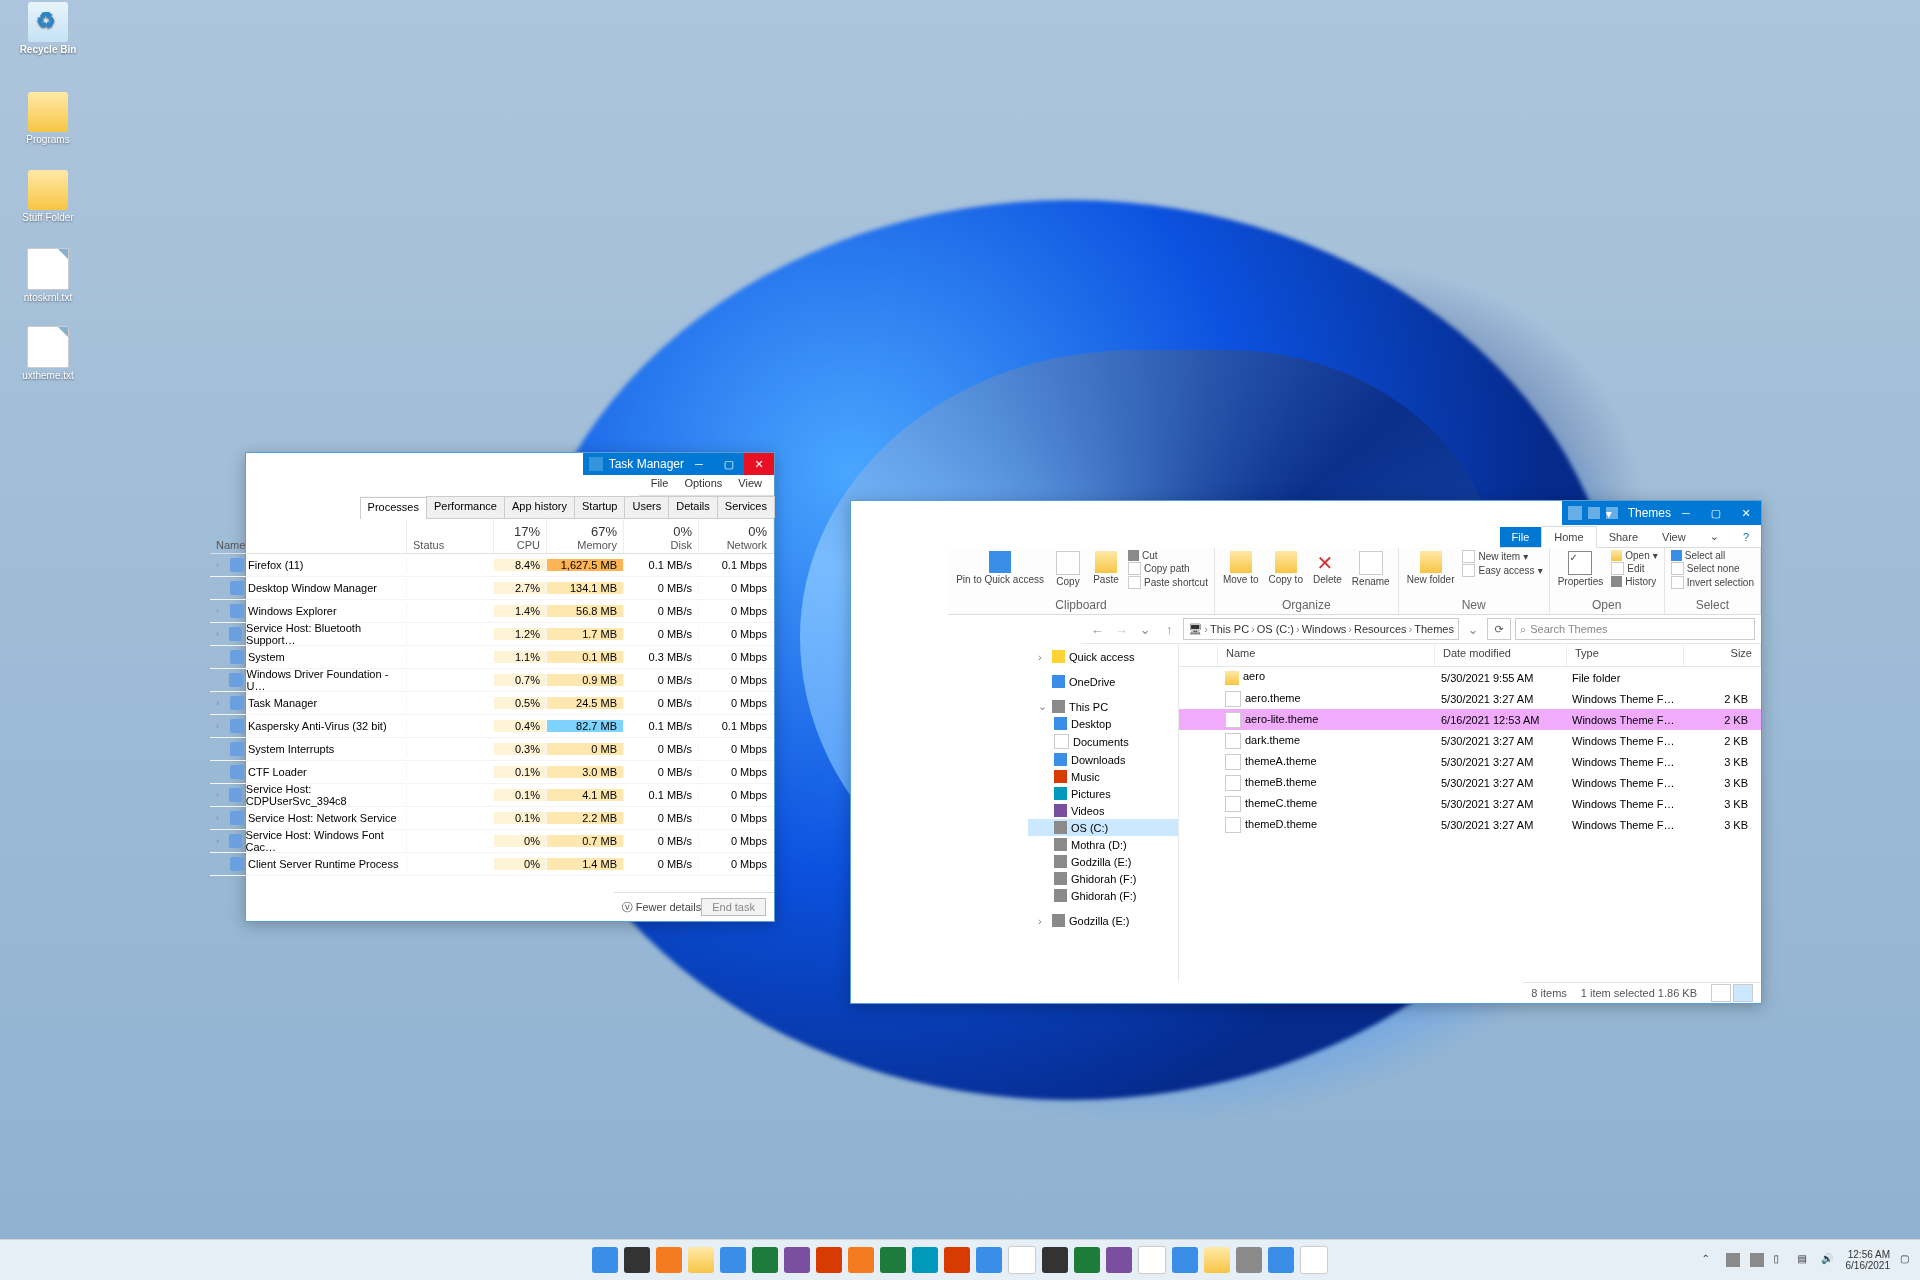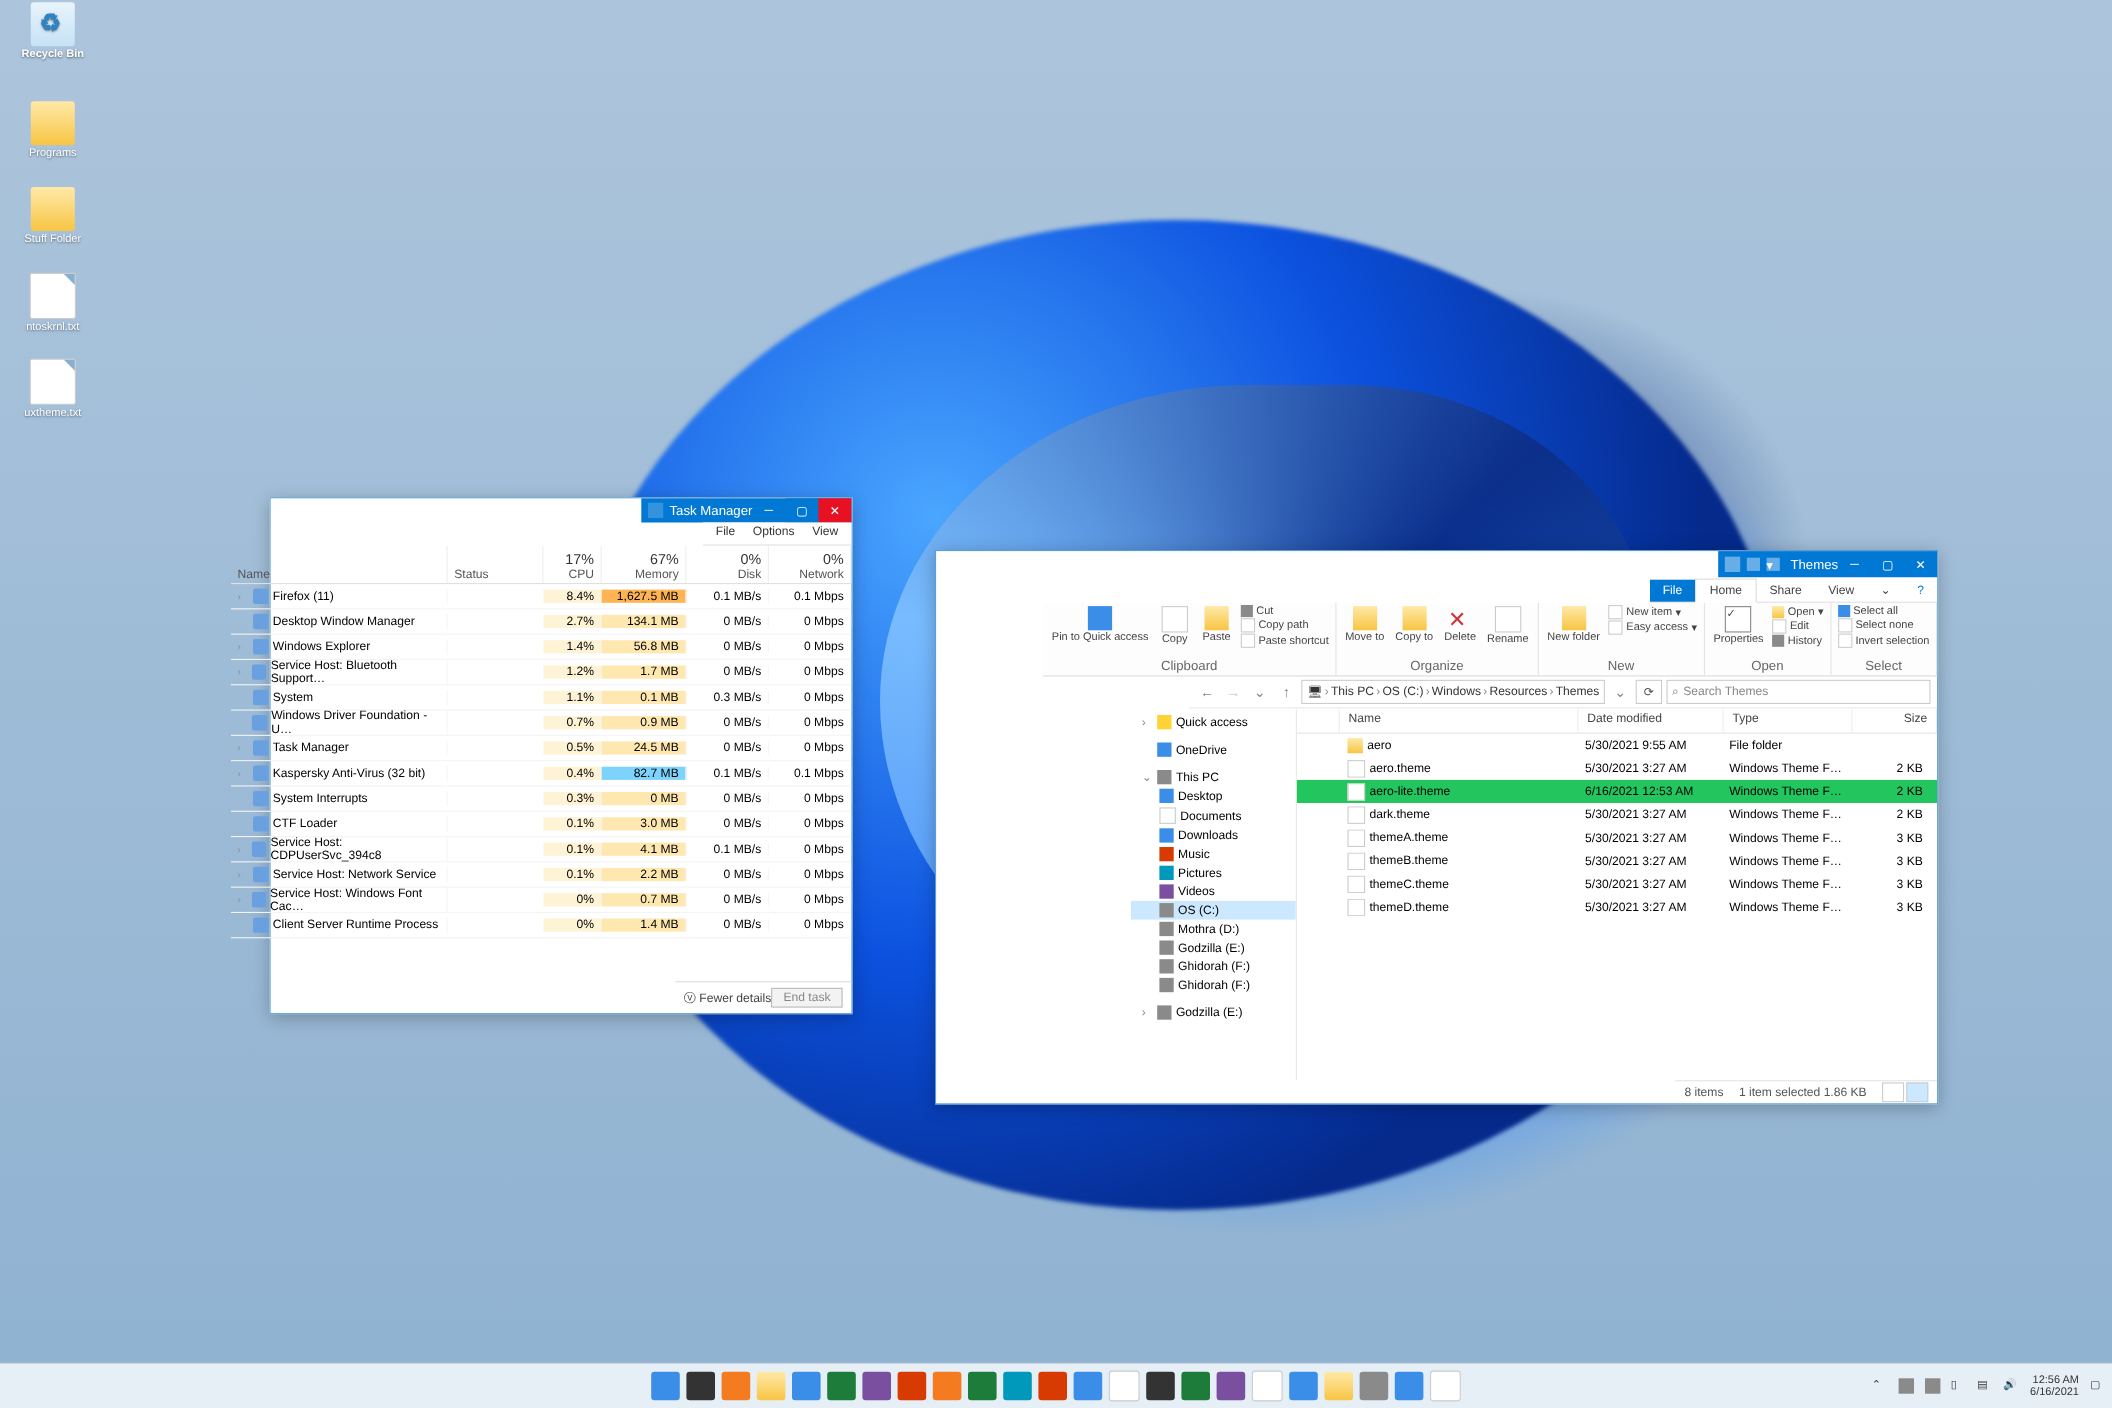--- a/index.html
+++ b/index.html
@@ -85,21 +85,21 @@
 #ex .tree{width:150px;border-right:1px solid #e8e8e8;padding:4px 0;font-size:11px;overflow:hidden;}
 #ex .tnode{display:flex;align-items:center;gap:4px;padding:2px 4px 2px 10px;white-space:nowrap;}
 #ex .tnode.ind{padding-left:26px;}
 #ex .tnode.sel{background:#cce8ff;}
 #ex .tic{width:13px;height:13px;display:inline-block;}
 #ex .list{flex:1;display:flex;flex-direction:column;}
 #ex .lhdr{height:22px;display:flex;border-bottom:1px solid #e4e4e4;font-size:11px;color:#444;}
 #ex .lhdr div{padding:3px 8px;border-right:1px solid #eee;}
 #ex .lrows{flex:1;}
 #ex .lrow{height:21px;display:flex;align-items:center;font-size:11px;}
-#ex .lrow.sel{background:#22c55e;}
+#ex .lrow.sel{background:#f0abfc;}
 #ex .lrow div{padding:0 8px;overflow:hidden;white-space:nowrap;}
 #ex .lrow .fic{width:14px;height:14px;display:inline-block;margin-right:4px;vertical-align:middle;}
 #ex .col-n{width:200px;}
 #ex .col-d{width:115px;}
 #ex .col-t{width:100px;}
 #ex .col-s{width:60px;text-align:right;}
 #ex .status{height:20px;border-top:1px solid #e4e4e4;display:flex;align-items:center;padding:0 8px;font-size:11px;color:#555;gap:14px;}
 #ex .status .vbtns{margin-left:auto;display:flex;gap:2px;}
 #ex .status .vbtn{width:18px;height:16px;border:1px solid #ccc;}
 
@@ -160,20 +160,29 @@
       <div class="wbtn">─</div>
       <div class="wbtn max">▢</div>
       <div class="wbtn close">✕</div>
     </div>
   </div>
   <div class="menubar">
     <span>File</span>
     <span>Options</span>
     <span>View</span>
   </div>
+  <div class="tabs" id="tm-tabs">
+      <div class="tab active">Processes</div>
+      <div class="tab">Performance</div>
+      <div class="tab">App history</div>
+      <div class="tab">Startup</div>
+      <div class="tab">Users</div>
+      <div class="tab">Details</div>
+      <div class="tab">Services</div>
+    </div>
   <div class="hdr">
     <div class="col name">
         <span>Name</span>
       </div>
     <div class="col status">
         <span>Status</span>
       </div>
     <div class="col cpu">
         <span class="pct">17%</span>
         <span>CPU</span>

